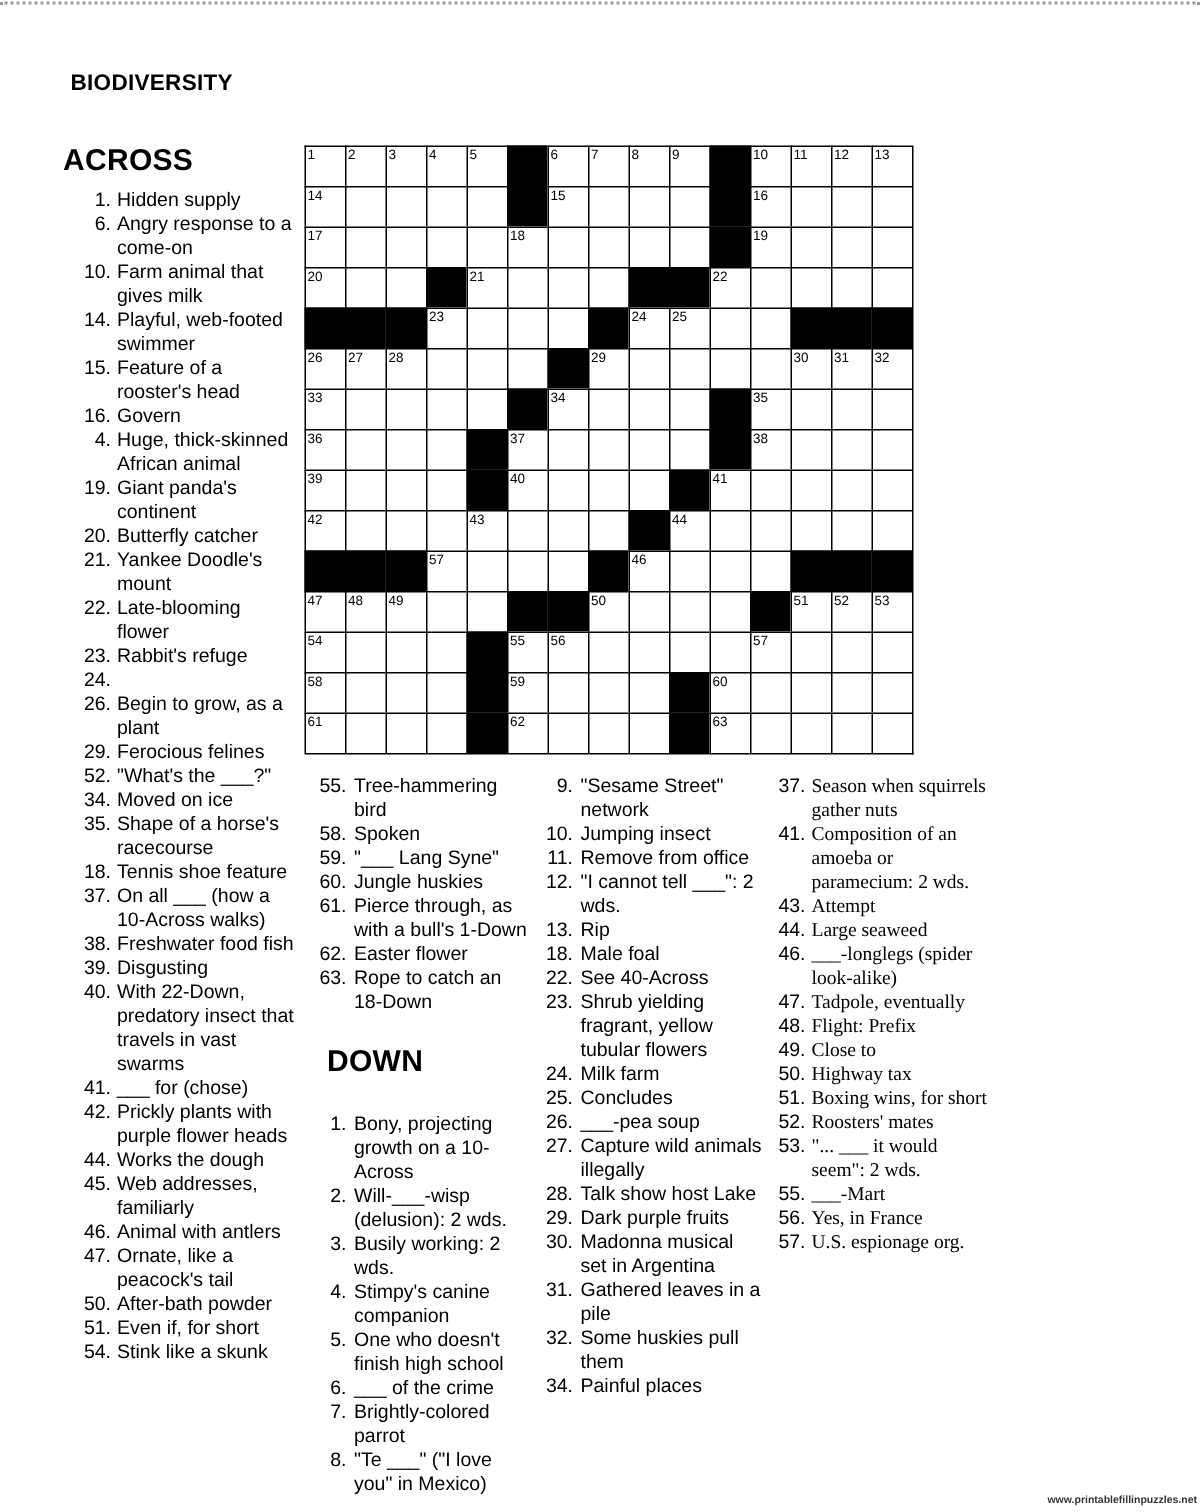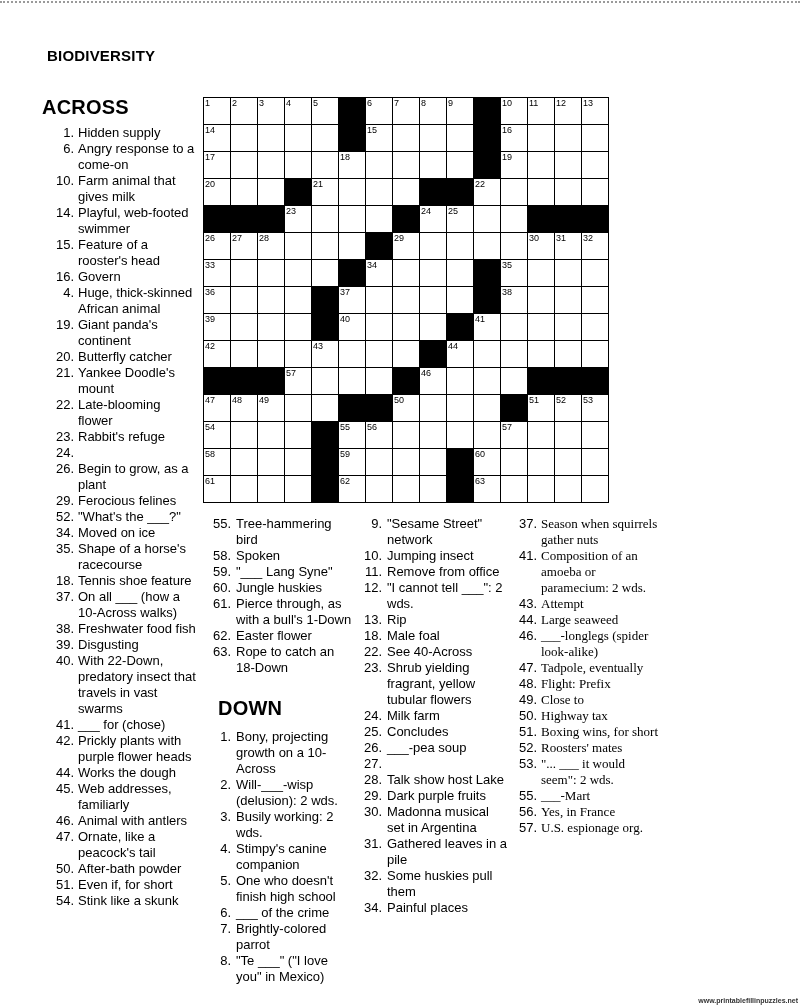--- a/index.html
+++ b/index.html
@@ -29,21 +29,21 @@
 
   .bcol { position:absolute; top:516px; }
   .bcol1 { left:203px; width:152px; }
   .bcol2 { left:350px; width:160px; }
   .bcol3 { left:505px; width:162px; }
   .bcol1 .num { flex-basis:28px; }
   .bcol1 .txt { padding-left:5px; width:116px; }
   .bcol2 .num, .bcol3 .num { flex-basis:32px; }
   .bcol2 .txt { padding-left:5px; width:122px; }
   .bcol3 .txt { padding-left:4px; width:122px;font-family:Liberation Serif, serif; }
-  .down-header { margin:21px 0 9px 15px; }
+  .down-header { margin:21px 0 21px 15px; }
 
   .watermark { position:absolute; right:2px; bottom:4px; font-size:7px; font-weight:bold; color:#333; letter-spacing:0; }
 </style>
 </head>
 <body>
 
 <div class="dotted-top"></div>
 
 <h1 class="title">BIODIVERSITY</h1>
 
@@ -643,20 +643,21 @@
       <div class="clue">
         <span class="num">25.</span>
         <span class="txt">Concludes</span>
       </div>
       <div class="clue">
         <span class="num">26.</span>
         <span class="txt">___-pea soup</span>
       </div>
       <div class="clue">
         <span class="num">27.</span>
+        <span class="txt">Capture wild animals illegally</span>
       </div>
       <div class="clue">
         <span class="num">28.</span>
         <span class="txt">Talk show host Lake</span>
       </div>
       <div class="clue">
         <span class="num">29.</span>
         <span class="txt">Dark purple fruits</span>
       </div>
       <div class="clue">

